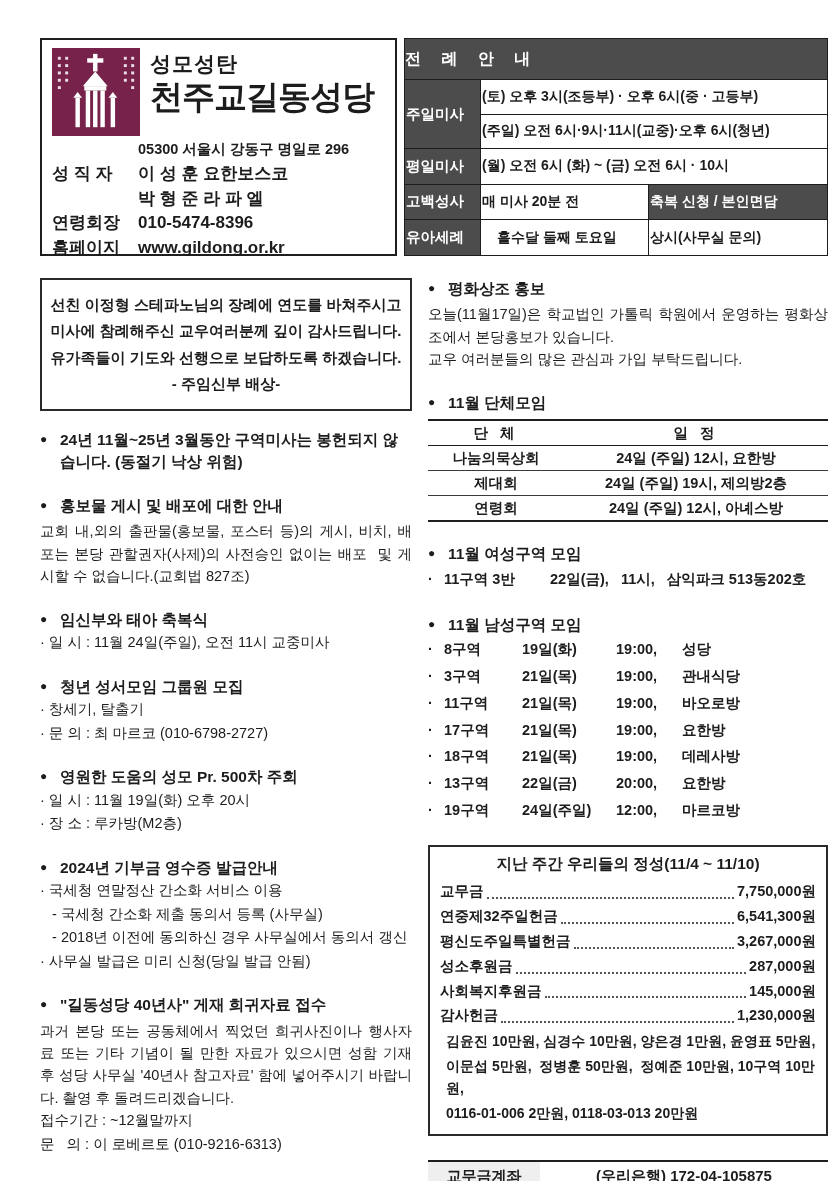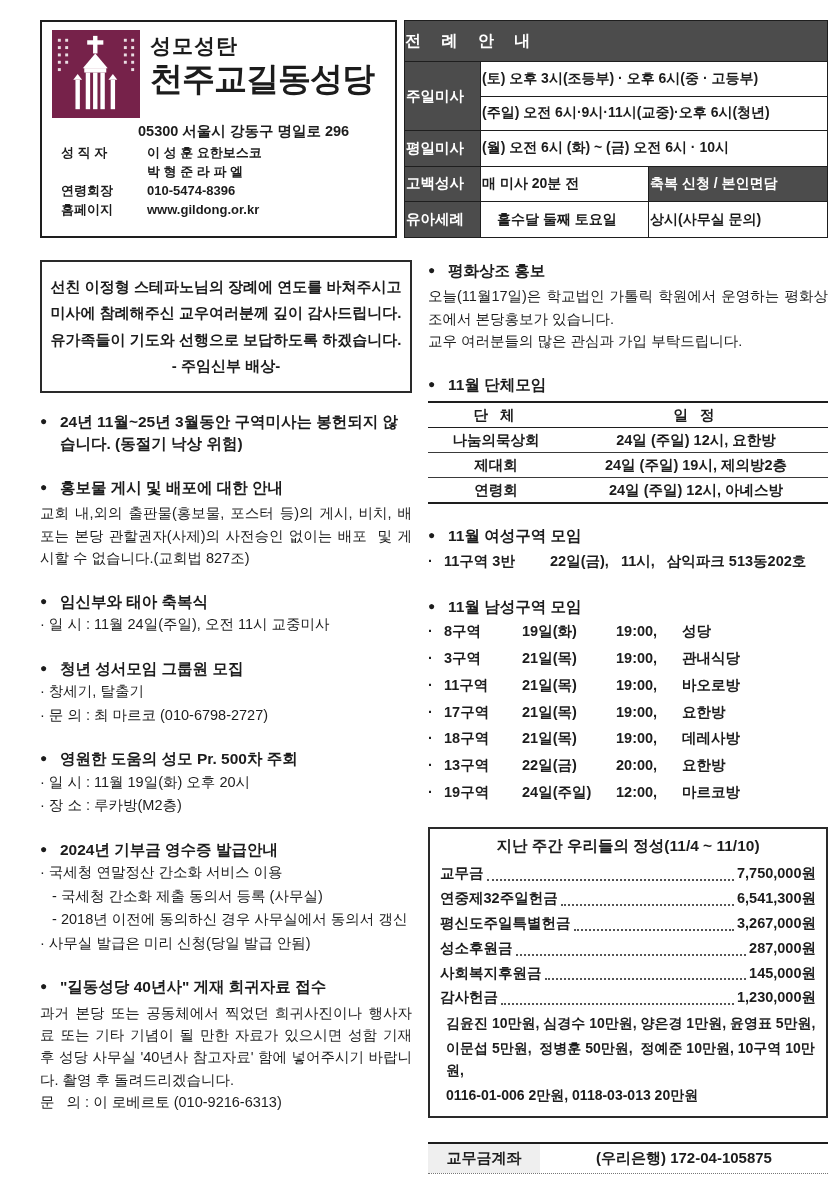--- a/index.html
+++ b/index.html
@@ -2,35 +2,35 @@
 <html><head>
 <meta charset="utf-8">
 <style>
   * { box-sizing: border-box; }
   html,body { margin:0; padding:0; }
   body {
     width:835px; height:1181px; background:#fff; color:#1c1c1c;
     font-family:"Liberation Sans","DejaVu Sans",sans-serif;
     overflow:hidden;
   }
-  .page { width:835px; height:940px; padding:20px 7px 0 40px; }
+  .page { width:835px; height:940px; padding:38px 7px 0 40px; }
 
   
   .header { display:flex; gap:7px; }
   .header-box {
     width:357px; height:218px; border:2px solid #1e1e1e; padding:8px 8px 6px 10px;
     flex:none;
   }
   .logo-row { display:flex; align-items:flex-start; }
   .logo-mark { width:88px; height:88px; flex:none; }
   .logo-titles { margin-left:10px; padding-top:2px; }
   .logo-small { font-size:21px; font-weight:800; letter-spacing:1px; }
   .logo-big { font-size:33px; font-weight:800; letter-spacing:-1px; line-height:1.15; }
   .addr { margin:4px 0 3px 86px; font-size:14.5px; font-weight:600; }
-  .info-row { display:flex; font-size:13px; line-height:1.45;margin-left:9px; }
+  .info-row { display:flex; font-size:17px; line-height:1.45; }
   .info-label { width:86px; font-weight:800; flex:none; white-space:pre-wrap; }
   .info-value { font-weight:600; white-space:pre-wrap; }
 
   
   .liturgy { border-collapse:collapse; width:424px; flex:none; height:218px; }
   .liturgy td {
     border:1.5px solid #1e1e1e; text-align:left; vertical-align:middle;
     font-size:14px; padding:3px 1px; background:#fff; font-weight:600;
   }
   .liturgy td.dark { background:#4c4c4c; color:#fff; font-weight:700; }
@@ -241,20 +241,21 @@
         <div class="sec-line">   - 2018년 이전에 동의하신 경우 사무실에서 동의서 갱신</div>
         <div class="sec-line">· 사무실 발급은 미리 신청(당일 발급 안됨)</div>
       </div>
 
       <div class="section">
         <div class="sec-title">
           <span class="bullet">●</span>
           <span class="t">"길동성당 40년사" 게재 희귀자료 접수</span>
         </div>
         <div class="sec-body">과거 본당 또는 공동체에서 찍었던 희귀사진이나 행사자료 또는 기타 기념이 될 만한 자료가 있으시면 성함 기재 후 성당 사무실 '40년사 참고자료' 함에 넣어주시기 바랍니다. 촬영 후 돌려드리겠습니다.</div>
+        <div class="sec-line">접수기간 : ~12월말까지</div>
         <div class="sec-line">문   의 : 이 로베르토 (010-9216-6313)</div>
       </div>
 
     </div>
 
     <div class="col-right">
 
       <div class="section">
         <div class="sec-title">
           <span class="bullet">●</span>

